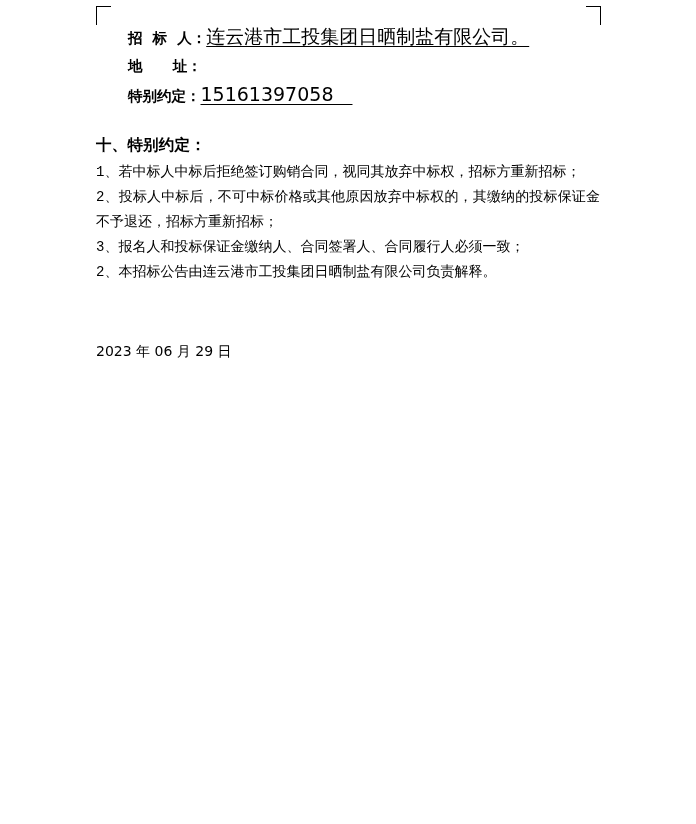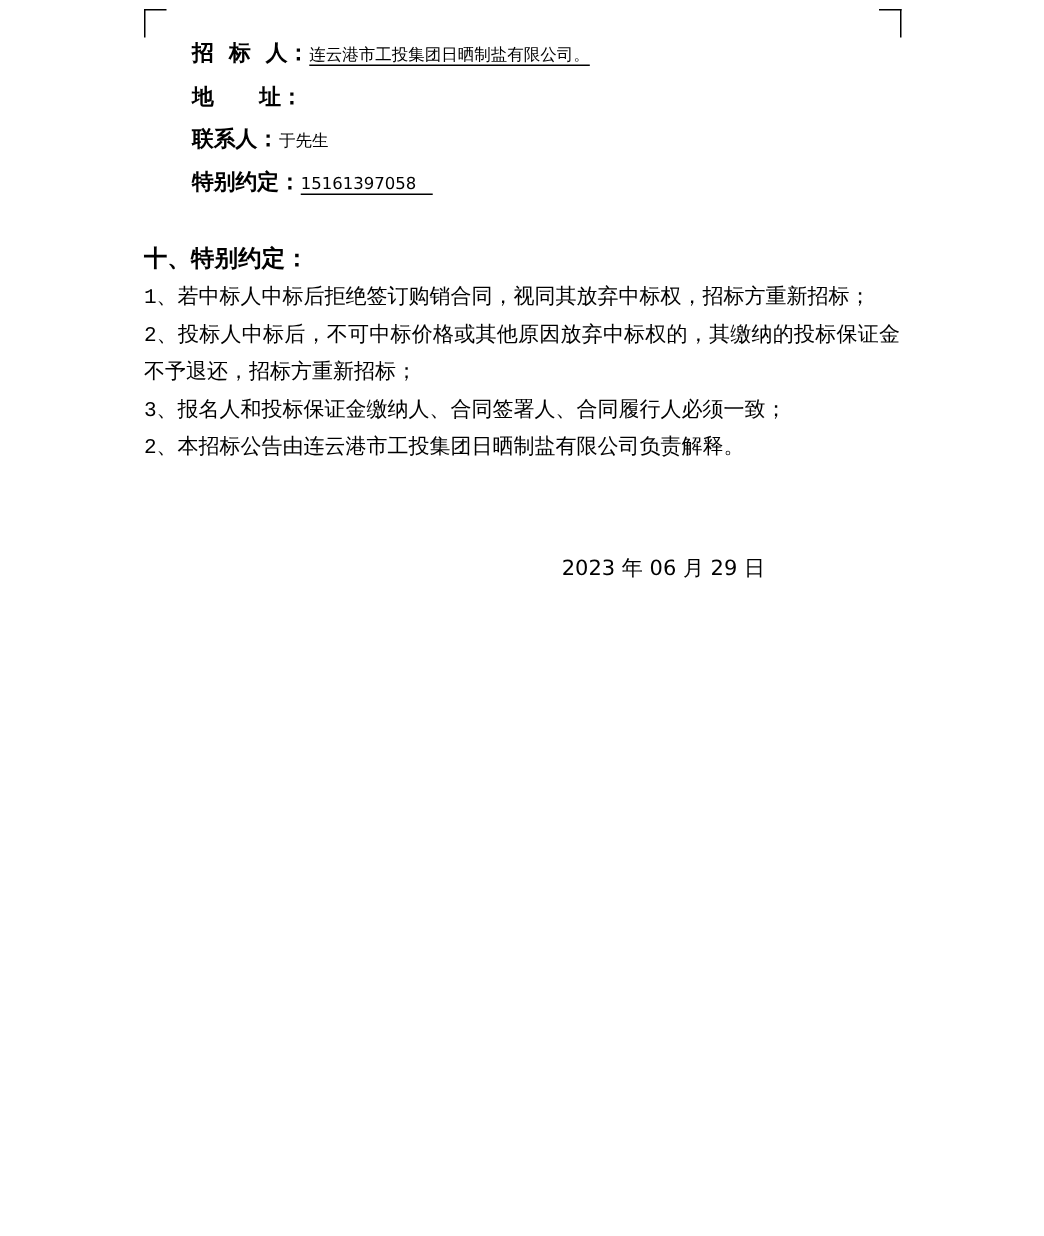--- a/index.html
+++ b/index.html
@@ -68,21 +68,21 @@
   }
   .field-label {
     font-weight: bold;
     white-space: pre;
     flex: 0 0 auto;
     font-size: 14.5px;
   }
   .field-value {
     text-decoration: underline;
     text-underline-offset: 3px;
-    font-size: 11px;
+    font-size: 19px;
     white-space: pre;
   }
   .field-value.no-underline {
     text-decoration: none;
   }
 
   .section-heading {
     font-weight: bold;
     font-size: 15.5px;
     margin-top: 25px;
@@ -94,21 +94,21 @@
   .para {
     font-size: 14px;
     line-height: 25px;
     font-family: Liberation Mono, monospace;
     text-align: justify;
     margin: 0;
   }
 
   .date-line {
     margin-top: 58px;
-    text-align: right;
+    text-align: left;
     font-size: 14px;
     font-family: "DejaVu Sans", "Liberation Sans", sans-serif;
     padding-right: 90px;
   }
 </style>
 </head>
 <body>
 
 <div class="page">
 
@@ -121,24 +121,20 @@
 
       <div class="field-line">
         <span class="field-label">招  标  人：</span>
         <span class="field-value">连云港市工投集团日晒制盐有限公司。</span>
       </div>
 
       <div class="field-line">
         <span class="field-label">地      址：</span>
       </div>
 
-      <div class="field-line">
-        <span class="field-label">联系人：</span>
-        <span class="field-value no-underline">于先生</span>
-      </div>
 
       <div class="field-line">
         <span class="field-label">特别约定：</span>
         <span class="field-value">15161397058　</span>
       </div>
 
     </div>
 
     <div class="section-heading">十、特别约定：</div>
 

